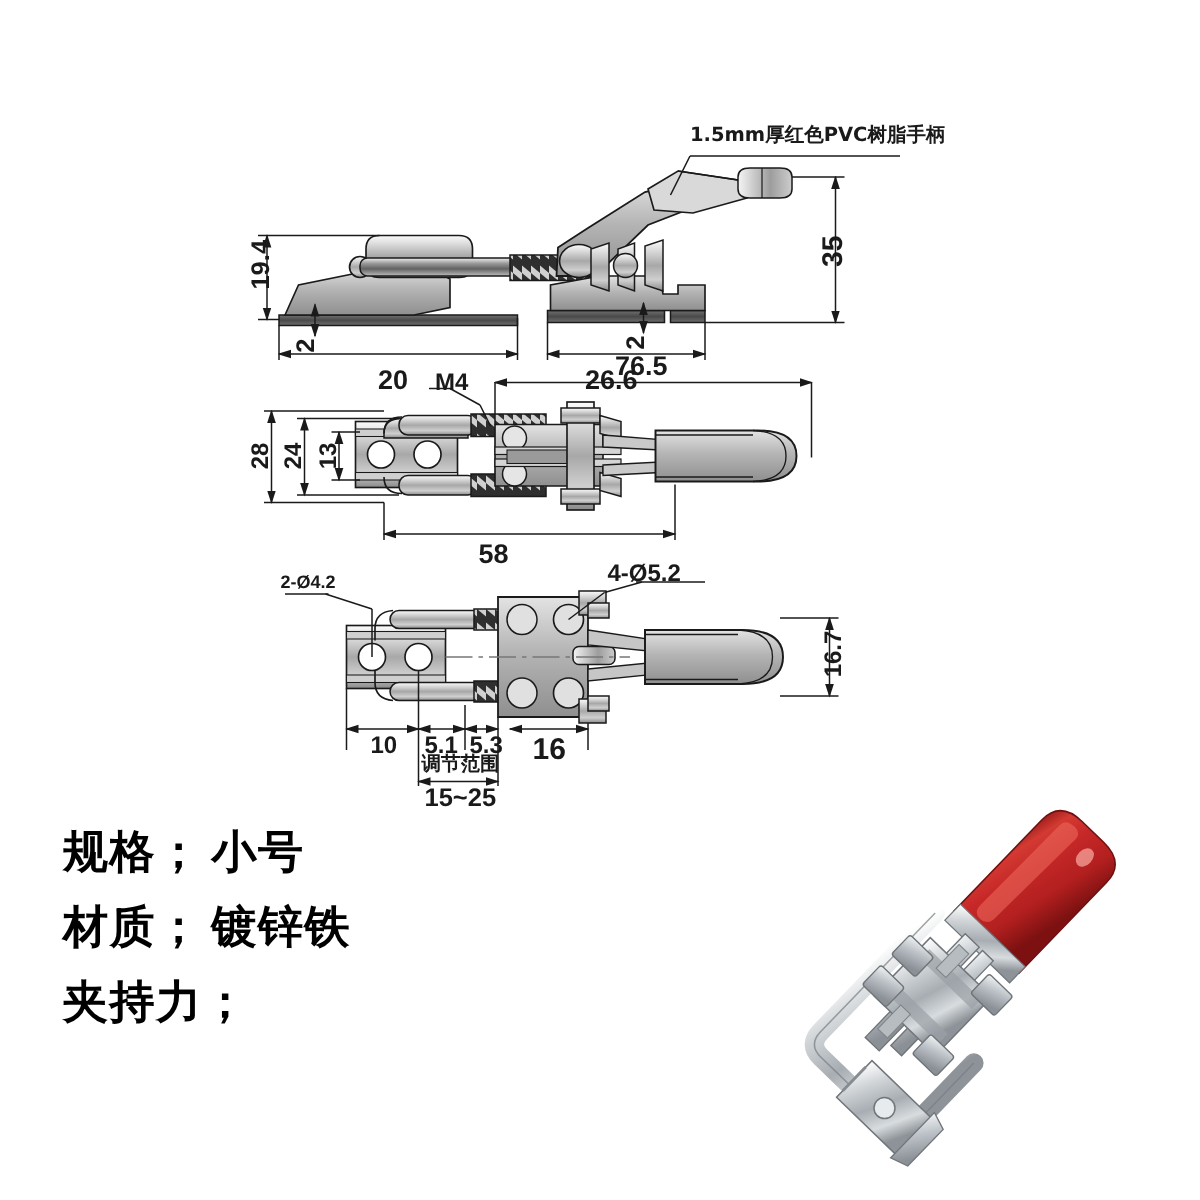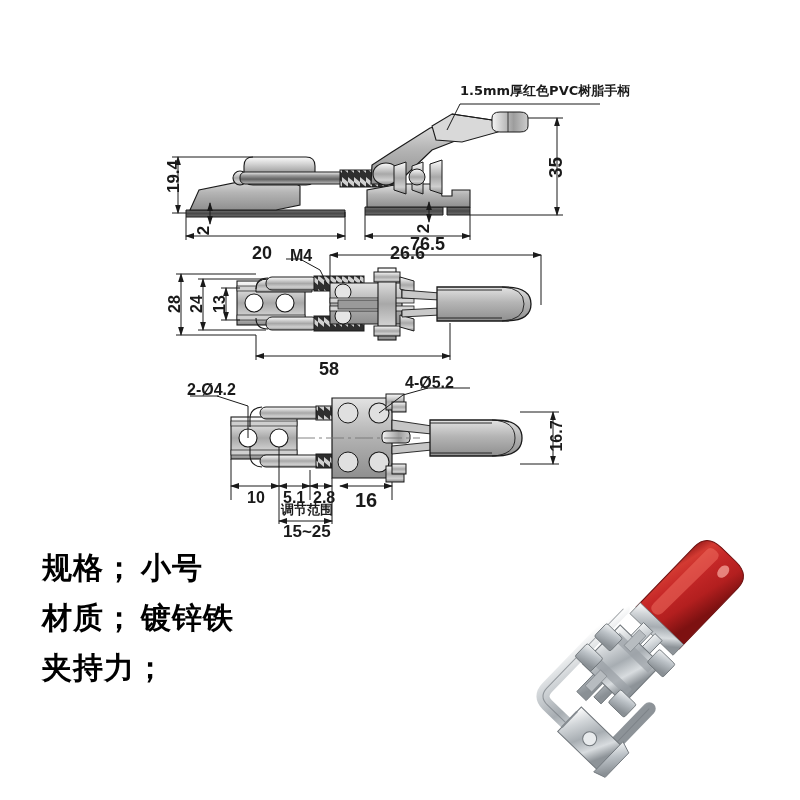--- a/index.html
+++ b/index.html
@@ -328,26 +328,26 @@
   <div class="dim v" style="left:545px;top:158px;font-size:19px;transform:rotate(-90deg);">35</div>
   <div class="dim cn" style="left:460px;top:84px;font-size:13px;font-weight:bold;">1.5mm厚红色PVC树脂手柄</div>
 
   <div class="dim v" style="left:166px;top:296px;font-size:16px;transform:rotate(-90deg);">28</div>
   <div class="dim v" style="left:188px;top:296px;font-size:16px;transform:rotate(-90deg);">24</div>
   <div class="dim v" style="left:211px;top:296px;font-size:16px;transform:rotate(-90deg);">13</div>
   <div class="dim" style="left:319px;top:360px;font-size:18px;">58</div>
   <div class="dim" style="left:410px;top:235px;font-size:18px;">76.5</div>
   <div class="dim" style="left:290px;top:248px;font-size:16px;">M4</div>
 
-  <div class="dim" style="left:187px;top:382px;font-size:16px;">2-Ø4.2</div>
+  <div class="dim" style="left:187px;top:382px;font-size:12px;">2-Ø4.2</div>
   <div class="dim" style="left:405px;top:375px;font-size:16px;">4-Ø5.2</div>
   <div class="dim v" style="left:541px;top:428px;font-size:16px;transform:rotate(-90deg);">16.7</div>
   <div class="dim" style="left:247px;top:490px;font-size:16px;">10</div>
   <div class="dim" style="left:283px;top:490px;font-size:16px;">5.1</div>
-  <div class="dim" style="left:313px;top:490px;font-size:16px;">2.8</div>
+  <div class="dim" style="left:313px;top:490px;font-size:16px;">5.3</div>
   <div class="dim" style="left:355px;top:490px;font-size:20px;">16</div>
   <div class="dim cn" style="left:281px;top:503px;font-size:13px;">调节范围</div>
   <div class="dim" style="left:283px;top:523px;font-size:17px;">15~25</div>
 
   <div id="spec-block">
     <div class="spec-row">
       <span class="spec-label">规格；</span>
       <span class="spec-value cnval">小号</span>
     </div>
     <div class="spec-row">

